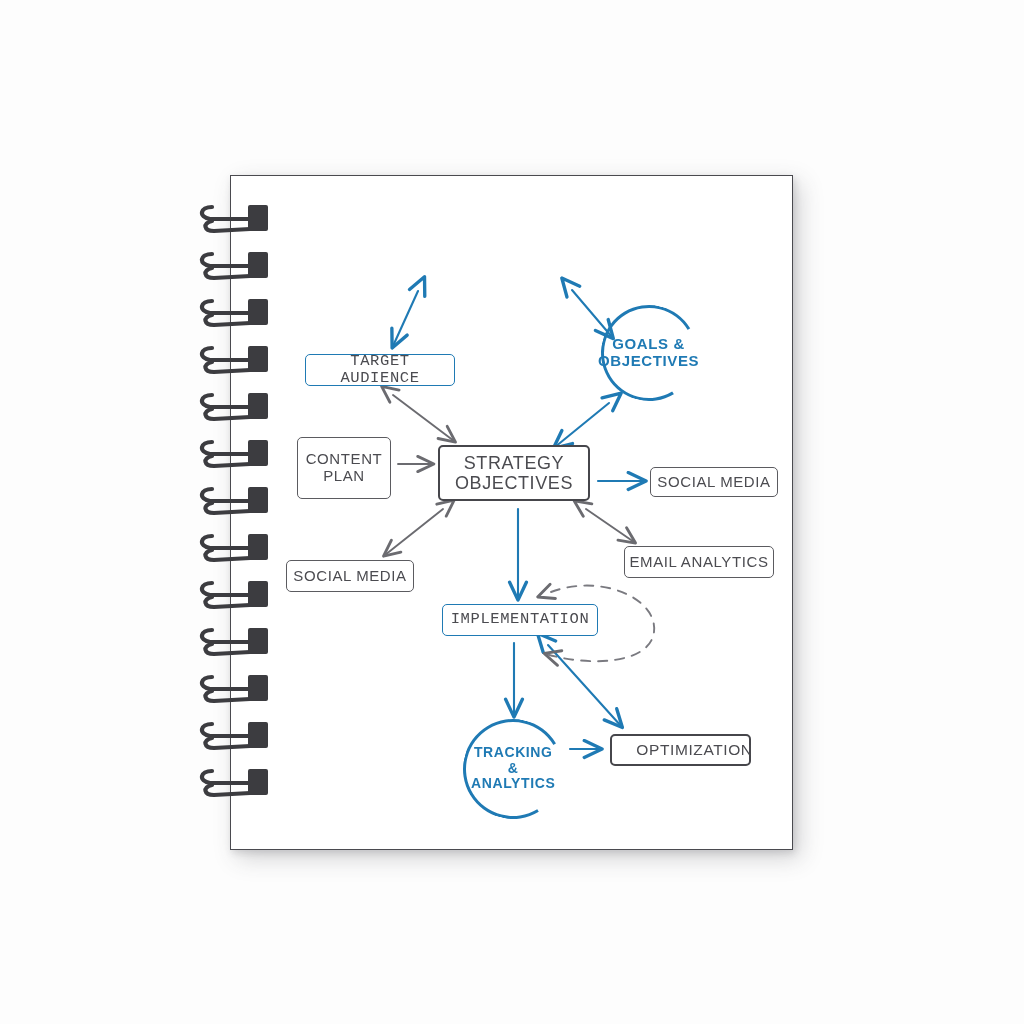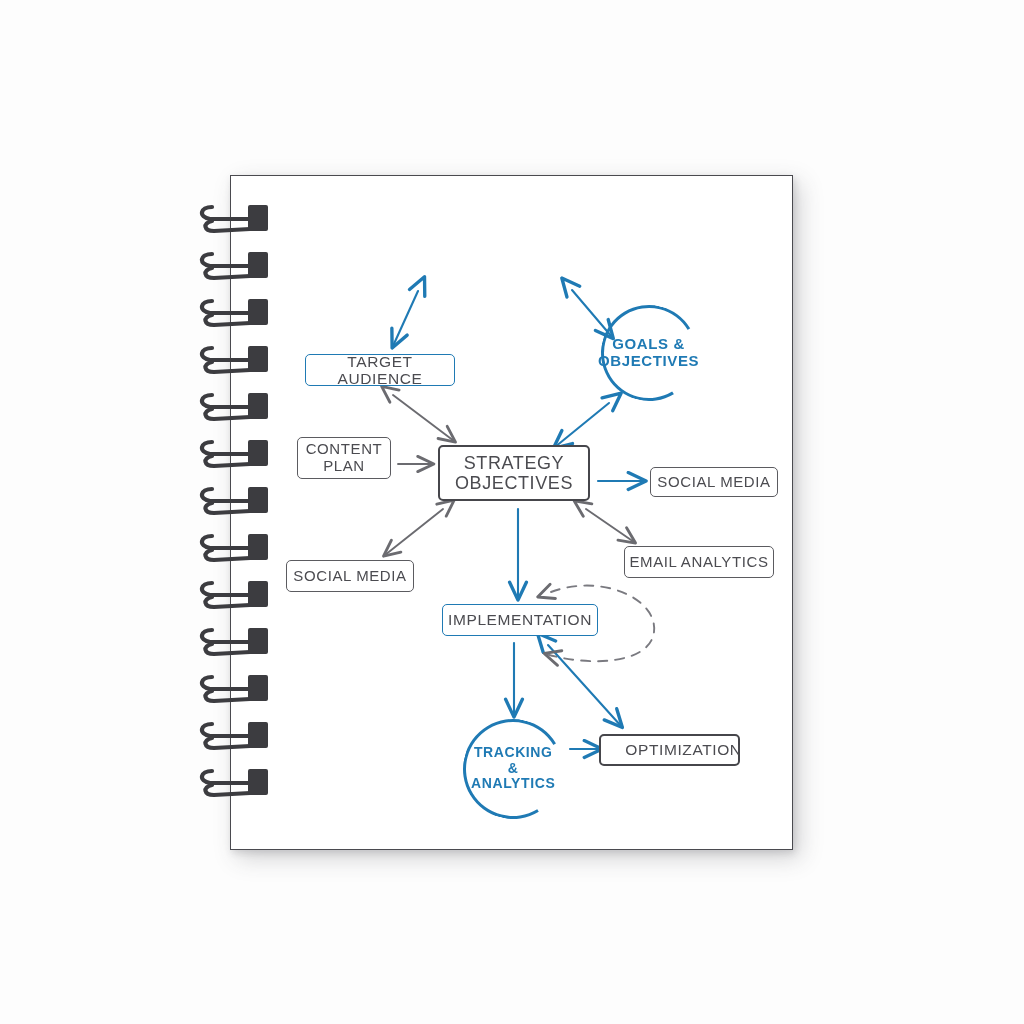--- a/index.html
+++ b/index.html
@@ -67,45 +67,45 @@
     color: #4b4b50;
     letter-spacing: 0.6px;
     line-height: 1.12;
     white-space: pre-line;
     z-index: 3;
   }
   .box {
     border: 1.5px solid #5b5b60;
     border-radius: 5px;
   }
-  .box.blue   { border-color: #1f7ab4; }
+  .box.blue   { border-color: #1f7ab4; font-family: Liberation Mono, monospace; }
   .box.strong { border-width: 2.4px; border-color: #46464b; }
 
   .circle {
     border: 3px solid #1f7ab4;
     border-radius: 50%;
     border-right-color: transparent;
     background: transparent;
     color: #1f7ab4;
     transform: rotate(14deg);
   }
   .circle > span { transform: rotate(-14deg); display: block; }
 
   
   #n-market      { left: 183px; top:  66px; width: 196px; height: 38px; font-size: 19px; }
   #n-target      { left:  75px; top: 179px; width: 150px; height: 32px; font-size: 15.5px; }
   #n-goals       { left: 371px; top: 130px; width:  96px; height:  96px; font-size: 15px; font-weight: bold; }
-  #n-content     { left:  67px; top: 262px; width:  94px; height: 42px; font-size: 15px; }
+  #n-content     { left:  67px; top: 262px; width:  94px; height: 62px; font-size: 15px; }
   #n-strategy    { left: 208px; top: 270px; width: 152px; height: 56px; font-size: 18px; }
   #n-social-r    { left: 420px; top: 292px; width: 128px; height: 30px; font-size: 15px; }
   #n-social-l    { left:  56px; top: 385px; width: 128px; height: 32px; font-size: 15px; }
   #n-email       { left: 394px; top: 371px; width: 150px; height: 32px; font-size: 15px; }
   #n-implement   { left: 212px; top: 429px; width: 156px; height: 32px; font-size: 15.5px; }
   #n-tracking    { left: 233px; top: 544px; width: 100px; height: 100px; font-size: 14px; font-weight: bold; }
-  #n-optimize    { left: 369px; top: 559px; width: 141px; height: 32px; font-size: 15.5px; padding-left: 28px; }
+  #n-optimize    { left: 380px; top: 559px; width: 141px; height: 32px; font-size: 15.5px; padding-left: 28px; }
 </style>
 </head>
 <body>
 
 <div id="stage">
 
   <div id="notebook">
 
     <div id="page"></div>
 

